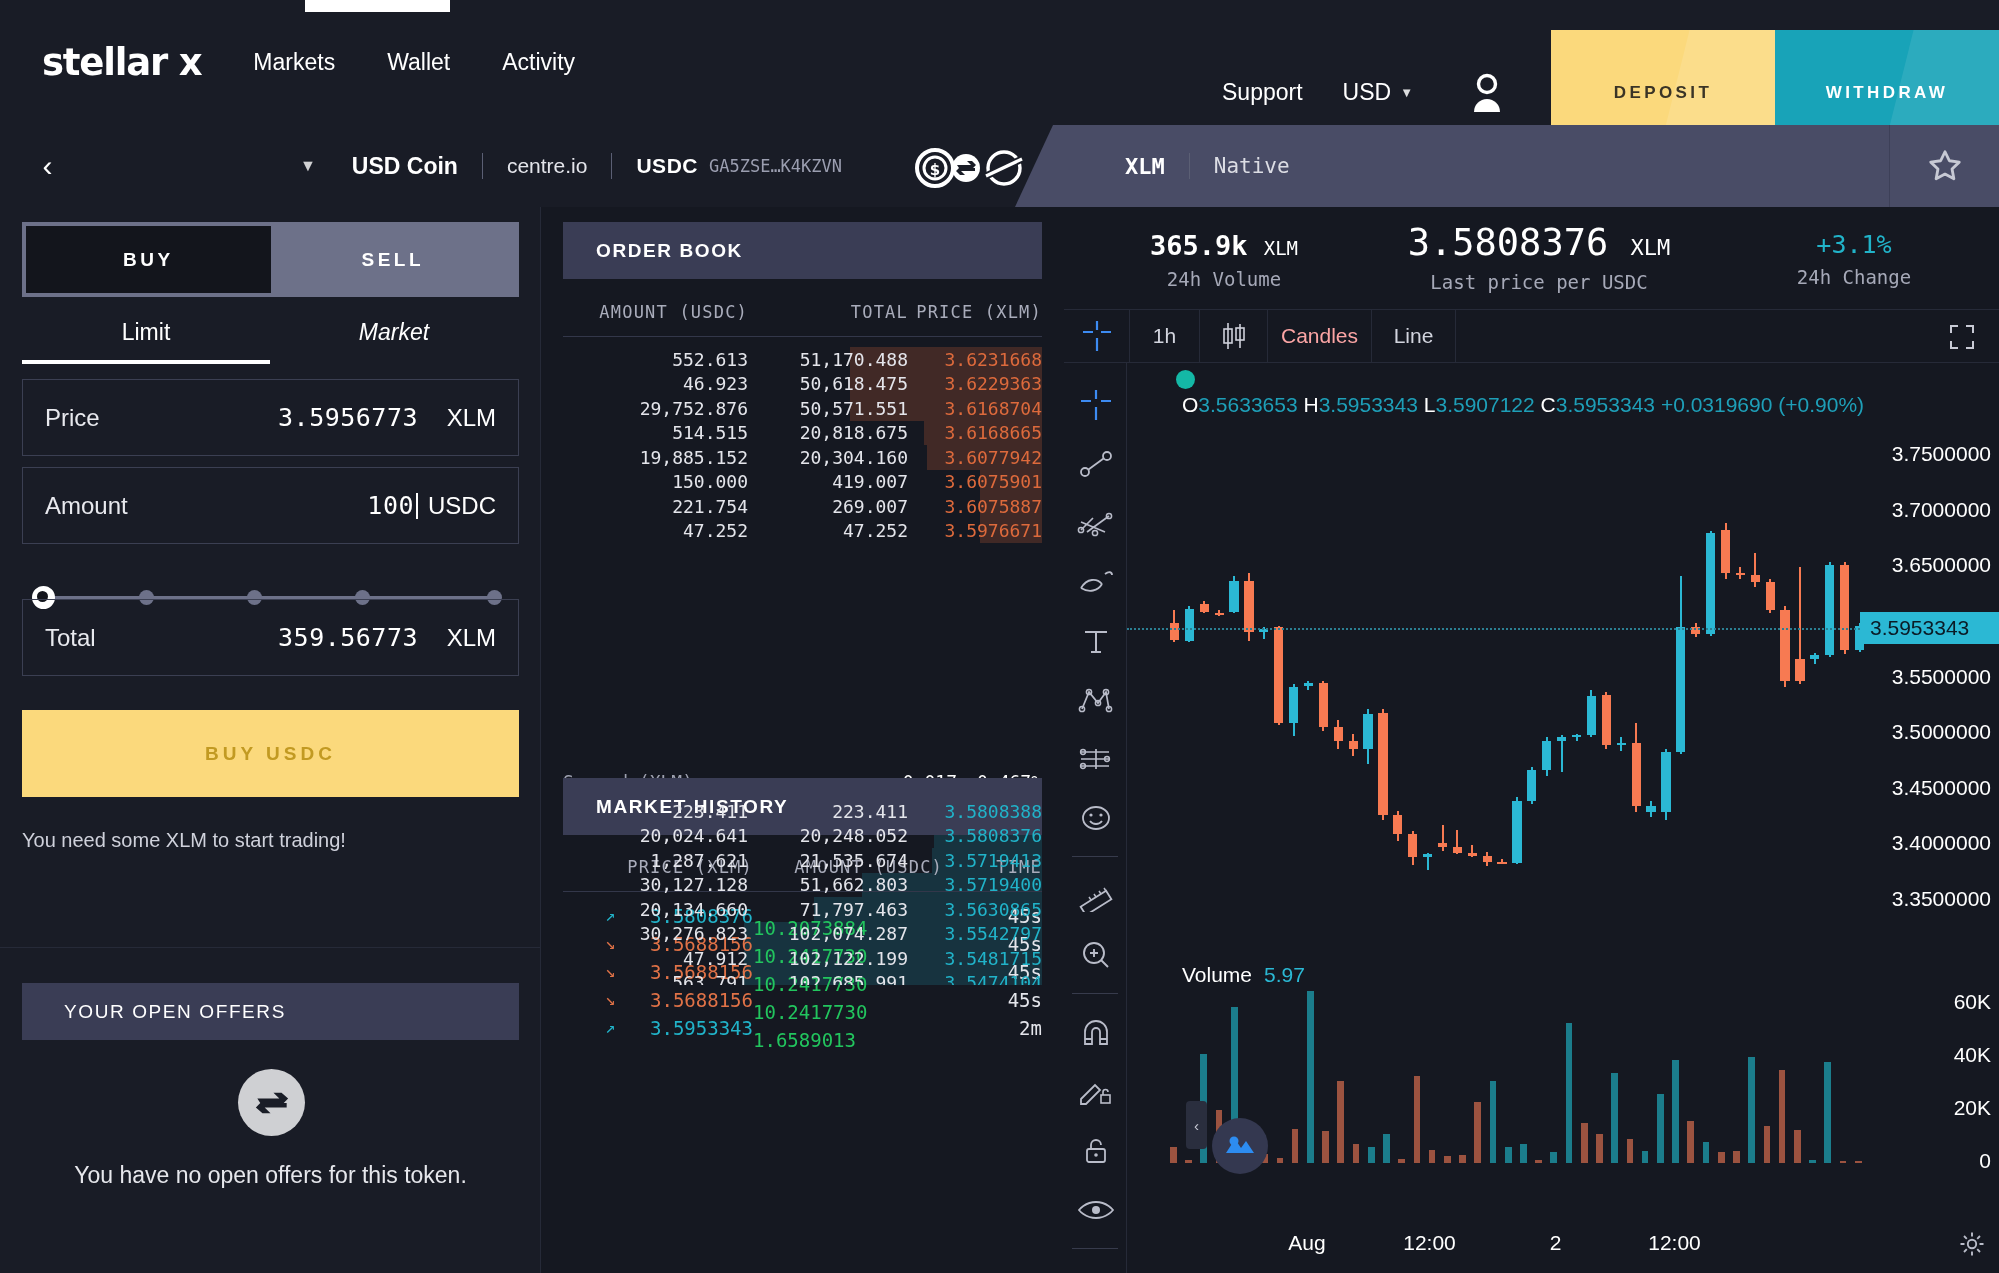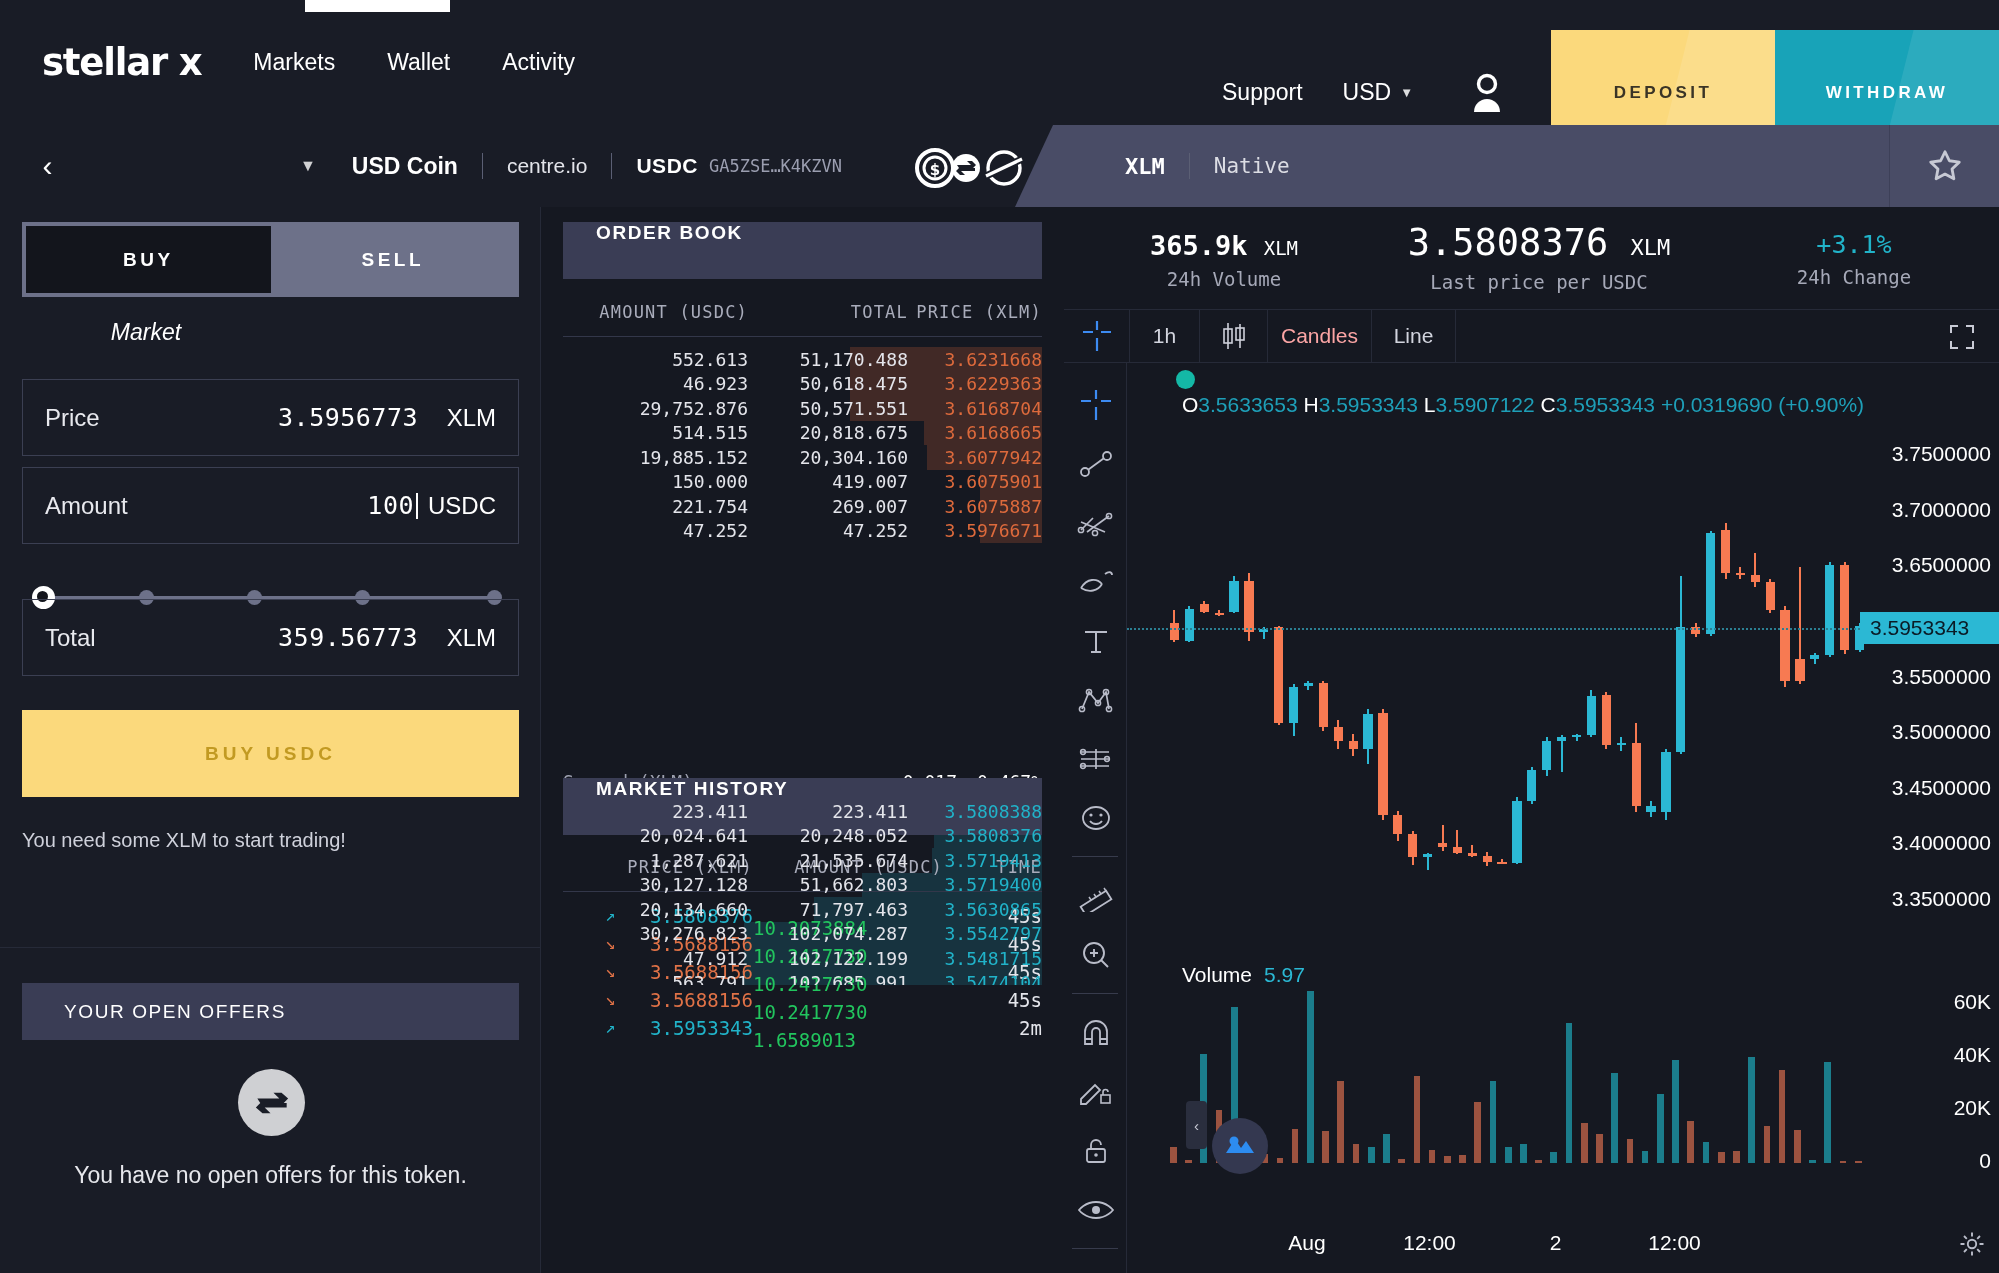--- a/index.html
+++ b/index.html
@@ -147,21 +147,21 @@
     background: #3a3d55; display: flex; align-items: center; padding-left: 42px;
     color: #fff; font-size: 19px; font-weight: normal; letter-spacing: 1.6px; }
   #offers-icon { position: absolute; left: 238px; top: 862px; width: 67px; height: 67px;
     border-radius: 50%; background: #cfd0d3; display: flex; align-items: center;
     justify-content: center; }
   #offers-empty { position: absolute; left: 0; top: 955px; width: 541px;
     text-align: center; font-size: 23px; color: #e6e7ec; }
 
   
   .panel-head { position: absolute; left: 22px; width: 479px; height: 57px;
-    background: #3a3d55; display: flex; align-items: flex-start; padding-left: 33px;
+    background: #3a3d55; display: flex; align-items: center; padding-left: 33px;
     color: #fff; font-size: 19px; font-weight: bold; letter-spacing: 1.6px; }
   #ob-head { top: 15px; }
   #ob-cols { position: absolute; left: 22px; top: 95px; width: 479px; display: flex;
     font-size: 17px; color: #a9acbb; letter-spacing: 1.2px;
     font-family: "DejaVu Sans Mono", monospace; }
   #ob-cols div { padding-bottom: 14px; border-bottom: 1px solid #33374a; }
   .ob-c1 { width: 185px; text-align: right; }
   .ob-c2 { width: 160px; text-align: right; }
   .ob-c3 { width: 134px; text-align: right; }
   #ob-rows { position: absolute; left: 22px; top: 140px; width: 479px; height: 416px;
@@ -347,20 +347,21 @@
 </div>
 
 <div id="main">
 
 <div id="col-trade">
   <div id="bs-toggle">
     <div class="bs-tab active">BUY</div>
     <div class="bs-tab">SELL</div>
   </div>
   <div id="lm-tabs">
+    <div class="lm-tab active">Limit</div>
     <div class="lm-tab">Market</div>
   </div>
 
   <div class="field" id="field-price">
     <span class="lbl">Price</span>
     <span class="val">3.5956773</span>
     <span class="unit">XLM</span>
   </div>
 
   <div class="field" id="field-amount">

